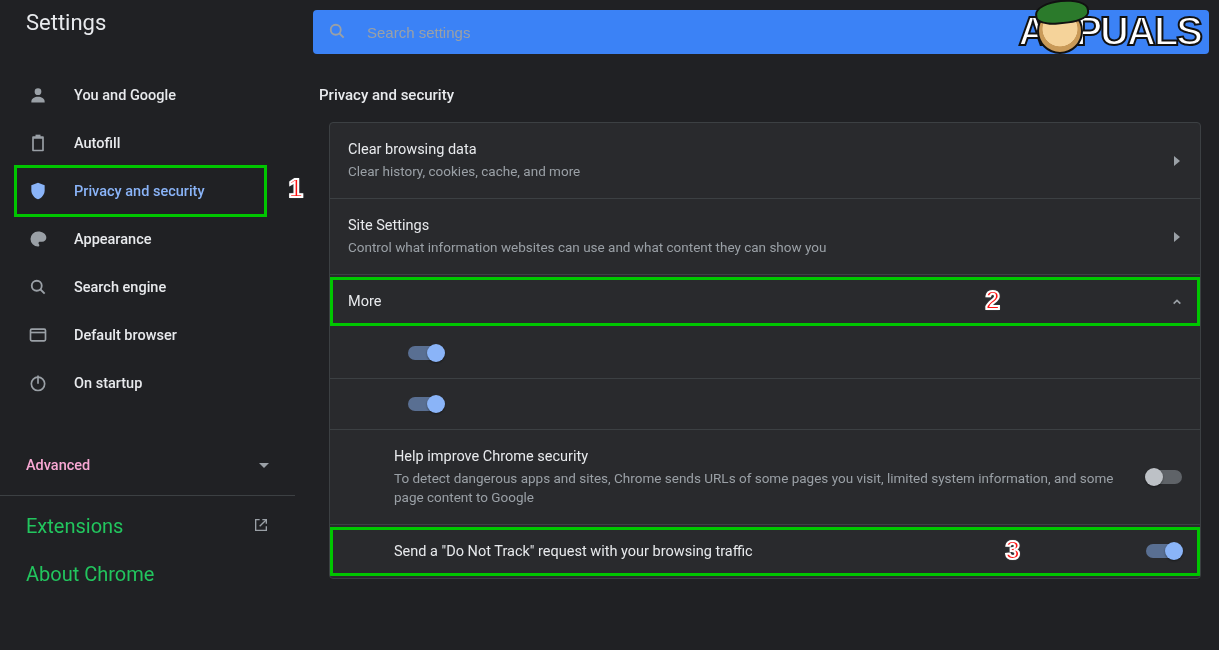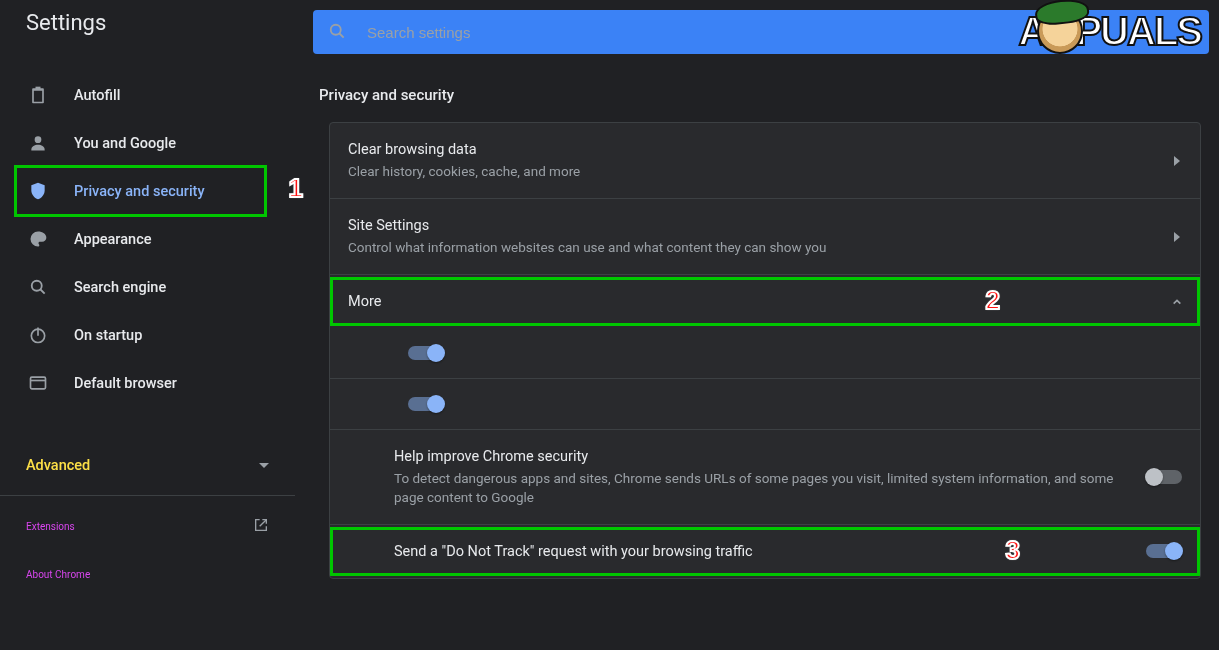--- a/index.html
+++ b/index.html
@@ -79,40 +79,40 @@
   }
   .adv-row {
     display: flex;
     align-items: center;
     justify-content: space-between;
     height: 48px;
     padding: 0 26px 0 26px;
     margin-top: 34px;
     cursor: pointer;
   }
-  .adv-label { font-size: 14.5px; font-weight: 500; color: #fde047; }
+  .adv-label { font-size: 14.5px; font-weight: 500; color: #f9a8d4; }
   .dropdown-tri {
     width: 0; height: 0;
     border-left: 5px solid transparent;
     border-right: 5px solid transparent;
     border-top: 5px solid #9aa0a6;
   }
   .sidebar-sep {
     border-top: 1px solid #3c4043;
     margin: 6px 0 6px 0;
   }
   .link-row {
     display: flex;
     align-items: center;
     justify-content: space-between;
     height: 48px;
     padding: 0 26px 0 26px;
     cursor: pointer;
   }
-  .link-row .link-label { font-size: 10px; color: #d946ef; }
+  .link-row .link-label { font-size: 20px; color: #22c55e; }
   .extern-icon { color: #9aa0a6; }
 
   
   .content {
     flex: 1 1 auto;
     display: flex;
     flex-direction: column;
   }
   .searchbar {
     margin: 10px 10px 0 18px;
@@ -215,35 +215,35 @@
 <div class="app">
 
   <div class="sidebar">
     <div class="settings-title">Settings</div>
 
     <div class="nav">
 
       <div class="nav-item">
         <span class="icon-slot">
           <svg viewBox="0 0 24 24" fill="currentColor">
+              <circle cx="12" cy="8" r="4"></circle>
+              <path d="M4 20c0-4 4-6 8-6s8 2 8 6v1H4z"></path>
+            </svg>
+        </span>
+        <span class="nav-label">You and Google</span>
+      </div>
+
+      <div class="nav-item">
+        <span class="icon-slot">
+          <svg viewBox="0 0 24 24" fill="currentColor">
               <path d="M9 2h6v3H9z"></path>
               <path d="M6 4h12a1 1 0 011 1v16a1 1 0 01-1 1H6a1 1 0 01-1-1V5a1 1 0 011-1zm1 3v13h10V7z"></path>
             </svg>
         </span>
         <span class="nav-label">Autofill</span>
-      </div>
-
-      <div class="nav-item">
-        <span class="icon-slot">
-          <svg viewBox="0 0 24 24" fill="currentColor">
-              <circle cx="12" cy="8" r="4"></circle>
-              <path d="M4 20c0-4 4-6 8-6s8 2 8 6v1H4z"></path>
-            </svg>
-        </span>
-        <span class="nav-label">You and Google</span>
       </div>
 
       <div class="nav-item active" style="position:relative;">
         <span class="icon-slot">
           <svg viewBox="0 0 24 24" fill="currentColor">
               <path d="M12 2l8 3v6c0 5-3.4 9.3-8 11-4.6-1.7-8-6-8-11V5z"></path>
             </svg>
         </span>
         <span class="nav-label">Privacy and security</span>
         <div class="highlight-box" style="left:14px; right:28px; top:-2px; bottom:-2px;"></div>
@@ -269,35 +269,35 @@
               <circle cx="10.5" cy="10.5" r="6"></circle>
               <line x1="20" y1="20" x2="15" y2="15"></line>
             </svg>
         </span>
         <span class="nav-label">Search engine</span>
       </div>
 
       <div class="nav-item">
         <span class="icon-slot">
           <svg viewBox="0 0 24 24" fill="none" stroke="currentColor" stroke-width="2">
+              <rect x="3" y="5" width="18" height="14" rx="1.5"></rect>
+              <line x1="3" y1="9" x2="21" y2="9"></line>
+            </svg>
+        </span>
+        <span class="nav-label">Default browser</span>
+      </div>
+
+      <div class="nav-item">
+        <span class="icon-slot">
+          <svg viewBox="0 0 24 24" fill="none" stroke="currentColor" stroke-width="2">
               <circle cx="12" cy="13" r="8"></circle>
               <line x1="12" y1="3" x2="12" y2="13"></line>
             </svg>
         </span>
         <span class="nav-label">On startup</span>
-      </div>
-
-      <div class="nav-item">
-        <span class="icon-slot">
-          <svg viewBox="0 0 24 24" fill="none" stroke="currentColor" stroke-width="2">
-              <rect x="3" y="5" width="18" height="14" rx="1.5"></rect>
-              <line x1="3" y1="9" x2="21" y2="9"></line>
-            </svg>
-        </span>
-        <span class="nav-label">Default browser</span>
       </div>
     </div>
 
     <div class="adv-row">
       <span class="adv-label">Advanced</span>
       <span class="dropdown-tri"></span>
     </div>
 
     <div class="sidebar-sep"></div>
 

